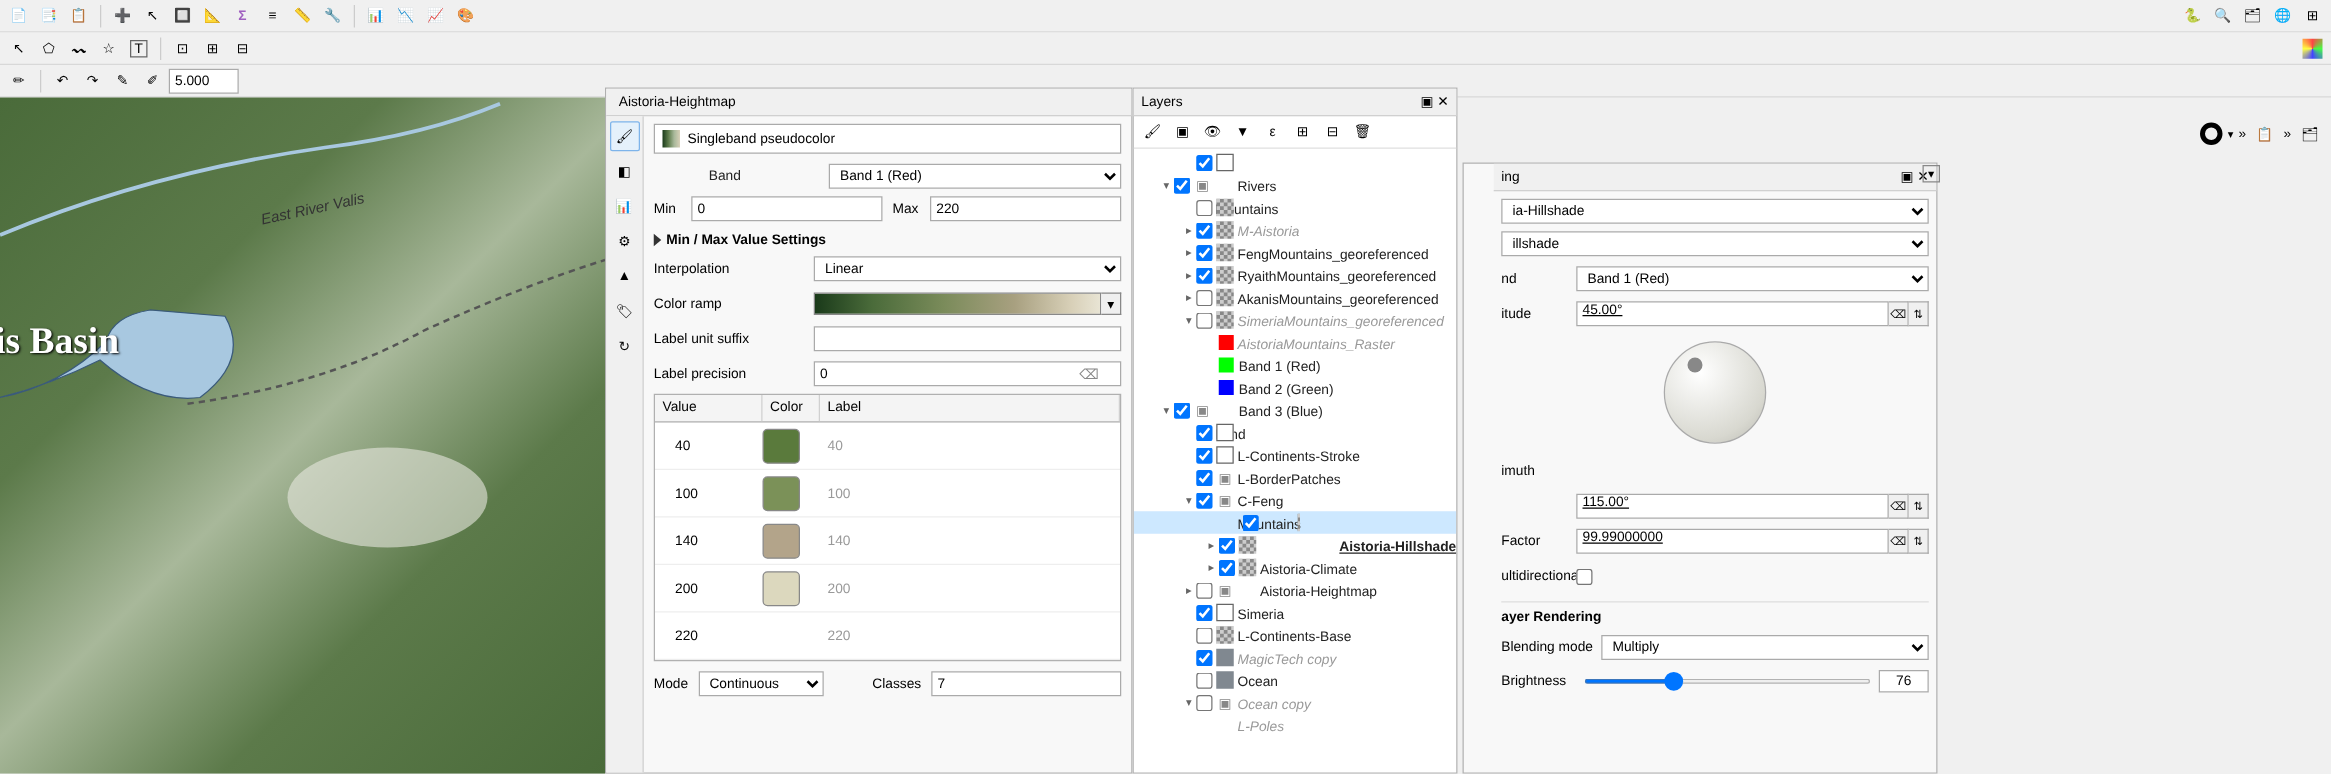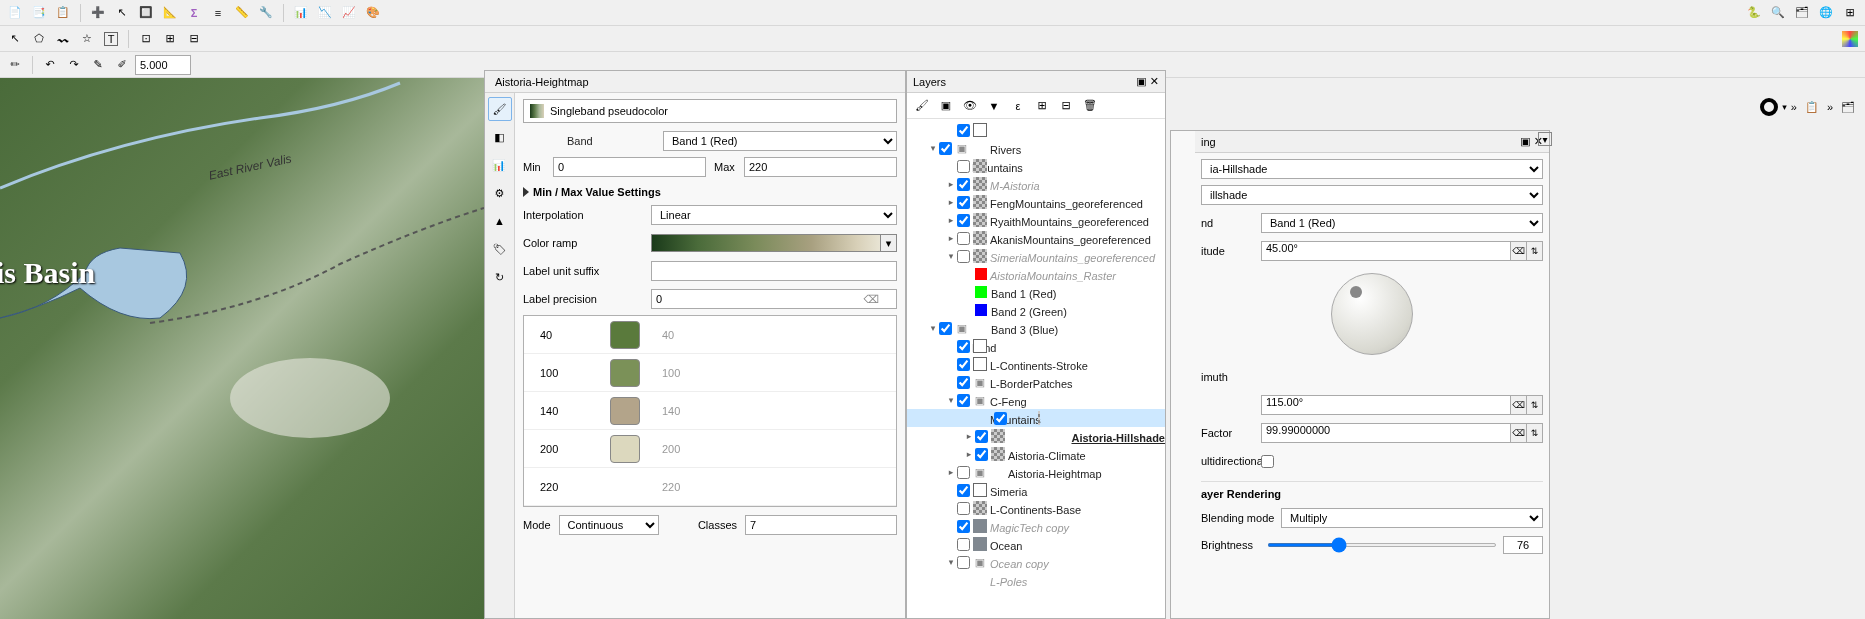--- a/index.html
+++ b/index.html
@@ -77,21 +77,21 @@
   .indent-1 { padding-left: 20px; }
   .indent-2 { padding-left: 38px; }
   .indent-3 { padding-left: 56px; }
   
   
   .props-panel { position: absolute; left: 1170px; top: 130px; width: 380px; height: 489px; background: #f8f8f8; border: 1px solid #b0b0b0; padding-left: 24px; }
   .props-body { padding: 6px; }
   .props-sel { height: 20px; border: 1px solid #aaa; background: #fff; width: 100%; padding: 0 4px; font-size: 11px; margin-bottom: 6px; }
   .p-row { display: flex; align-items: center; height: 24px; margin-bottom: 4px; }
   .p-row label { width: 60px; font-size: 11px; overflow: hidden; }
-  .p-in { flex: 1; height: 20px; border: 1px solid #aaa; background: #fff; padding: 0 4px; font-size: 11px; position: relative; }
+  .p-in { flex: 1; height: 20px; border: 1px solid #aaa; background: #fff; padding: 0 4px; font-size: 11px; position: relative; text-decoration: underline; }
   .p-btns { display: flex; }
   .p-btn { width: 16px; height: 20px; border: 1px solid #aaa; border-left: none; background: #f0f0f0; cursor: pointer; display:flex; align-items:center; justify-content:center; font-size: 9px; }
   
   .dial-wrap { display: flex; justify-content: center; padding: 6px 0 10px 0; }
   .dial { width: 82px; height: 82px; border-radius: 50%; background: radial-gradient(circle at 35% 30%, #fff, #d8d8d0 70%, #b8b8b0); border: 1px solid #aaa; position: relative; }
   .dial::before { content: ""; position: absolute; left: 18px; top: 12px; width: 12px; height: 12px; border-radius: 50%; background: #888; }
   
   .section-title { font-weight: bold; font-size: 11px; margin: 8px 0 6px 0; border-top: 1px solid #ddd; padding-top: 6px; }
   
   .slider-row { display: flex; align-items: center; gap: 6px; height: 22px; }
@@ -238,20 +238,25 @@
         <input class="txt-in" value="" style="">
       </div>
 
       <div class="ramp-row" style="position:relative">
         <label>Label precision</label>
         <input class="txt-in" value="0" style="">
         <span class="clear-ico">⌫</span>
       </div>
 
       <div class="color-table">
+        <div class="ct-head">
+          <div class="ct-val">Value</div>
+          <div class="ct-col">Color</div>
+          <div class="ct-lab">Label</div>
+        </div>
         <div id="ct-body">
             <div class="ct-row">
               <div class="ct-val">40</div>
               <div class="ct-col">
                 <div style="background: rgb(90, 122, 60);"></div>
               </div>
               <div class="ct-lab">40</div>
             </div>
             <div class="ct-row">
               <div class="ct-val">100</div>

